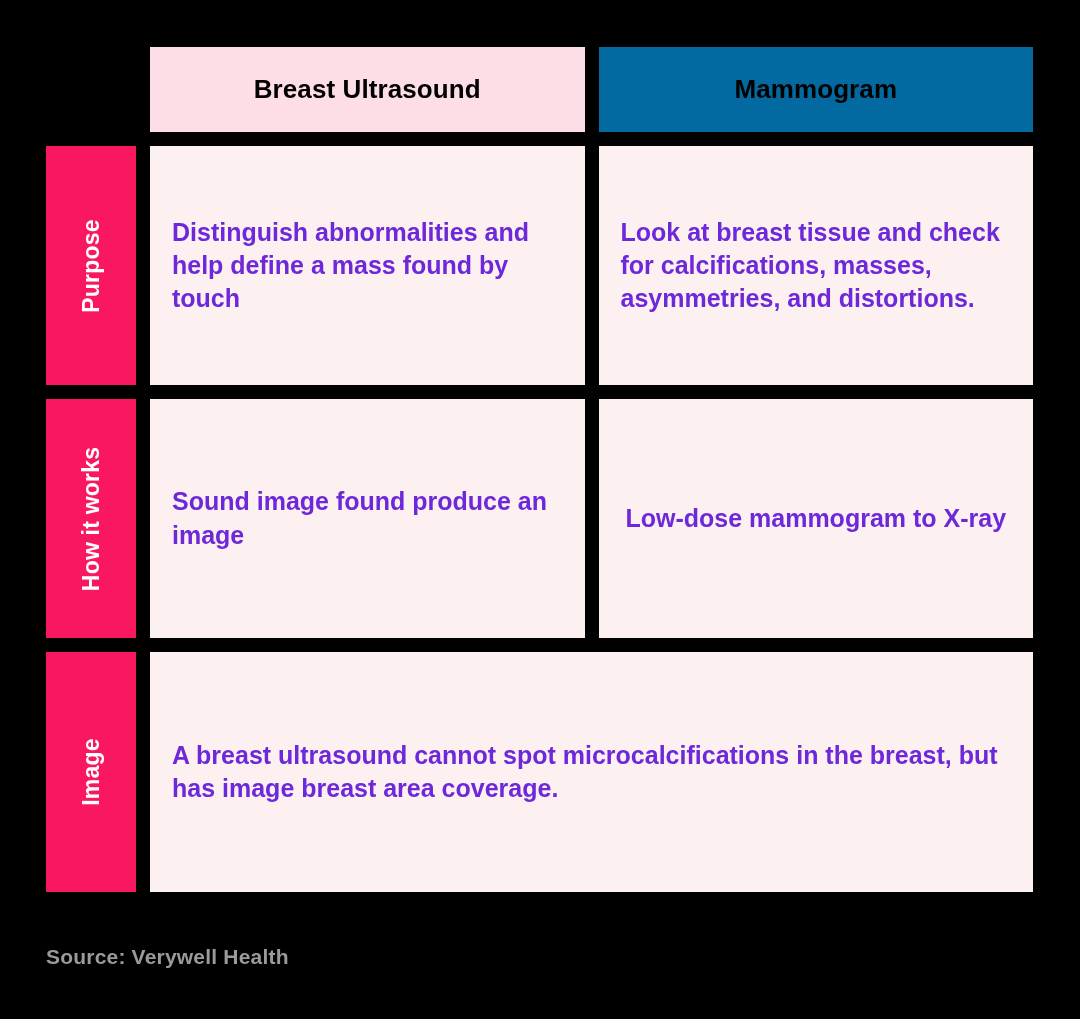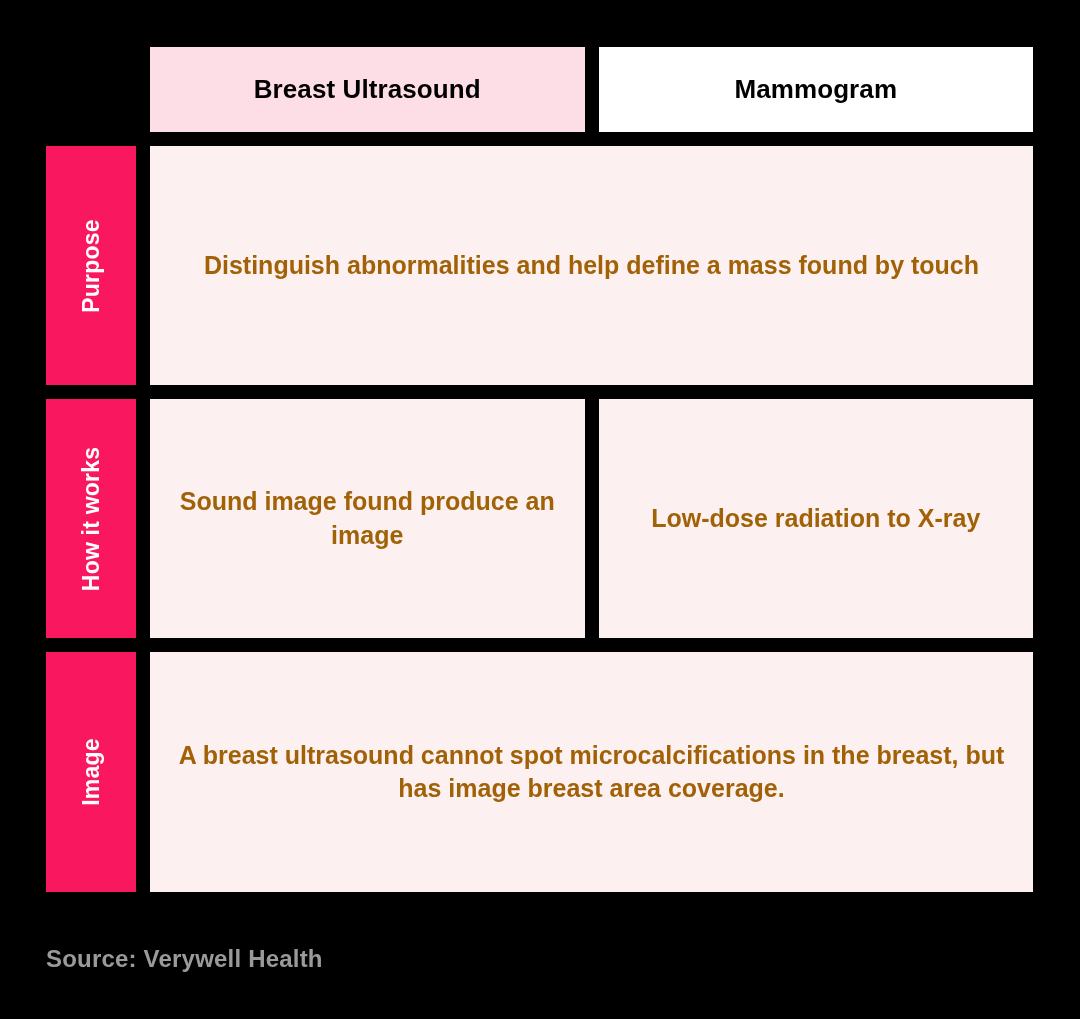--- a/index.html
+++ b/index.html
@@ -43,21 +43,21 @@
     align-items: center;
     justify-content: center;
     text-align: center;
     color: #000000;
     font-size: 26px;
     font-weight: 700;
     letter-spacing: 0.1px;
   }
   .head-cell + .head-cell { margin-left: 14px; }
   .head-cell.light { background: #FEDEE6; }
-  .head-cell.strong { background: #ffffff; }
+  .head-cell.strong { background: #0369a1; }
 
   .body-row {
     display: flex;
     margin-bottom: 14px;
   }
   .body-row:last-child { margin-bottom: 0; }
 
   .row-label {
     width: 90px;
     flex: 0 0 90px;
@@ -81,38 +81,37 @@
     flex: 1 1 0;
     background: #FDF0F1;
     display: flex;
     align-items: center;
     justify-content: center;
     padding: 14px 22px;
     box-sizing: border-box;
   }
   .cell + .cell { margin-left: 14px; }
   .cell-text {
-    text-align: center;
-    color: #a16207;
+    color: #6d28d9;
     font-size: 25px;
     line-height: 1.33;
     font-weight: 600;
   }
   .cell-text b { font-weight: 800; }
 
   .r1 { height: 239px; }
   .r2 { height: 239px; }
   .r3 { height: 240px; }
 
   .source {
     position: absolute;
     left: 46px;
     top: 945px;
     color: #9A9A9A;
-    font-size: 24px;
+    font-size: 21px;
     font-weight: 700;
     letter-spacing: 0.2px;
   }
 </style>
 </head>
 <body>
 
 <div id="infographic">
 
   <div class="grid">
@@ -128,34 +127,39 @@
 
     <div class="body-row r1">
       <div class="row-label">
         <span class="row-label-text">Purpose</span>
       </div>
       <div class="cell">
         <div class="cell-text">
           <span>Distinguish abnormalities and help define a mass found by </span><b>touch</b><span></span>
         </div>
       </div>
+      <div class="cell">
+        <div class="cell-text">
+          <span>Look at breast tissue and check for calcifications, masses, asymmetries, and distortions.</span><b></b><span></span>
+        </div>
+      </div>
     </div>
 
     <div class="body-row r2">
       <div class="row-label">
         <span class="row-label-text">How it works</span>
       </div>
       <div class="cell">
         <div class="cell-text">
           <span></span><b>Sound image</b><span> found produce an image</span>
         </div>
       </div>
       <div class="cell">
         <div class="cell-text">
-          <span>Low-dose </span><b>radiation to X-ray</b><span></span>
+          <span>Low-dose </span><b>mammogram to X-ray</b><span></span>
         </div>
       </div>
     </div>
 
     <div class="body-row r3">
       <div class="row-label">
         <span class="row-label-text">Image</span>
       </div>
       <div class="cell">
         <div class="cell-text">

